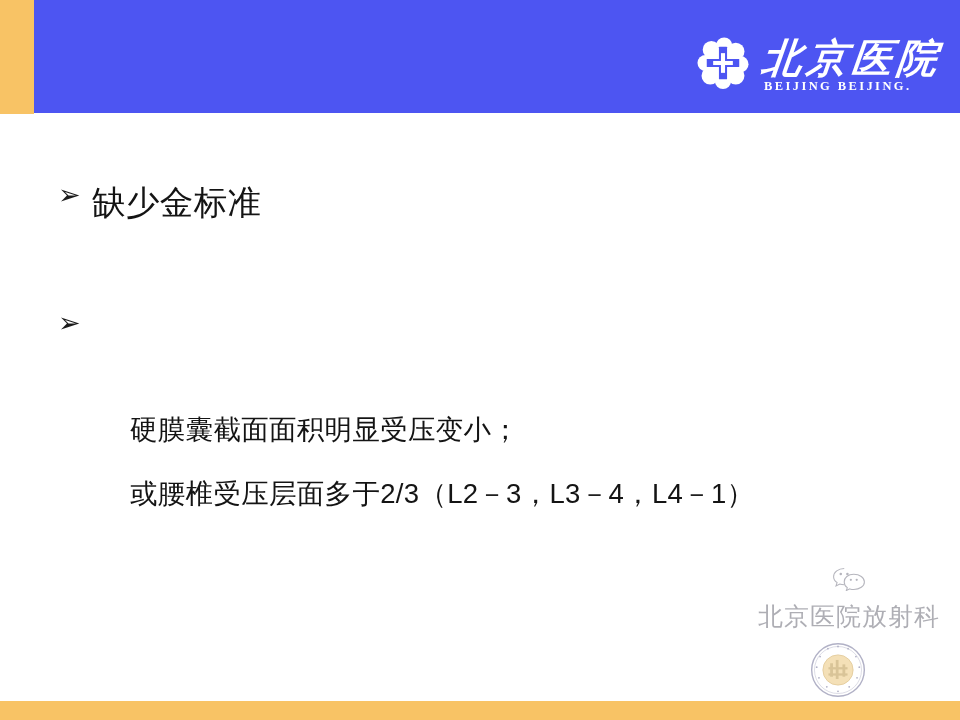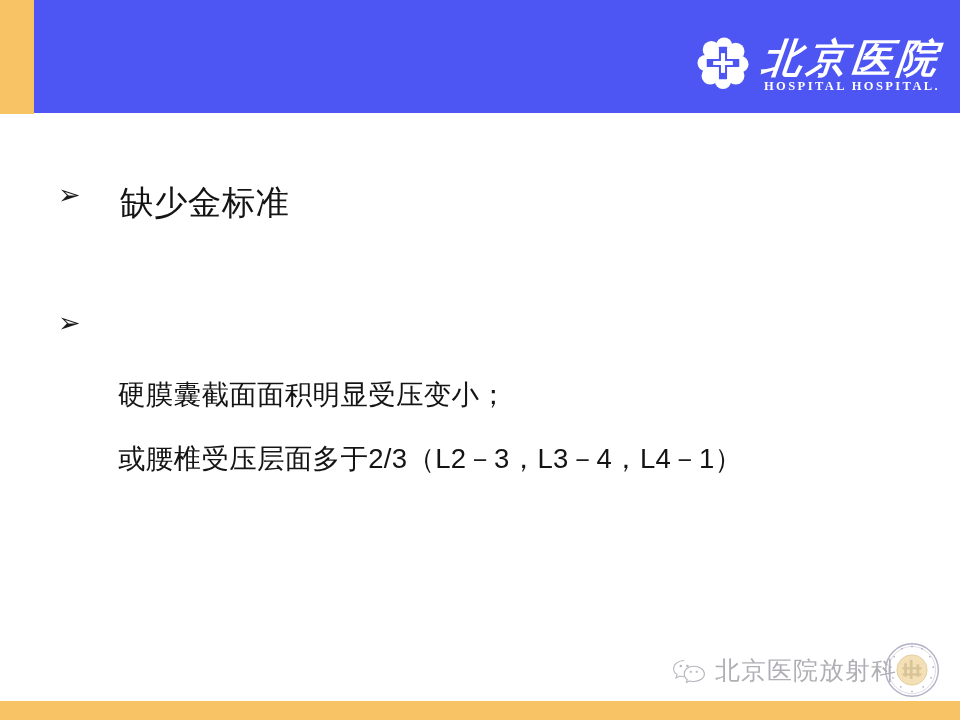--- a/index.html
+++ b/index.html
@@ -111,45 +111,46 @@
   }
   .bullet-text {
     font-size: 33.5px;
     line-height: 62px;
     color: #141414;
     letter-spacing: 0.4px;
     font-family: "Liberation Sans", "DejaVu Sans", sans-serif;
   }
   .bullet-text .l2 {
     display: block;
-    margin-left: 28px;
   }
 
   .sub-item {
     position: absolute;
-    left: 118px;
+    left: 130px;
     font-size: 27.5px;
     line-height: 40px;
     color: #141414;
     letter-spacing: 0.3px;
     white-space: nowrap;
     font-family: "Liberation Sans", "DejaVu Sans", sans-serif;
+    margin-top: 35px;
   }
   .sub-item.s1 { top: 262px; }
   .sub-item.s2 { top: 326px; }
 
   
   .watermark {
     position: absolute;
     right: 20px;
     bottom: 22px;
     display: flex;
     align-items: center;
     gap: 9px;
     opacity: 0.55;
+    flex-direction: column;
   }
   .wechat-icon {
     width: 34px;
     height: 26px;
     flex: none;
   }
   .watermark-text {
     font-size: 25px;
     color: #6c6c78;
     letter-spacing: 1px;
@@ -202,21 +203,21 @@
           <rect x="22" y="43" width="56" height="14" rx="1"></rect>
         </g>
         <g fill="#ffffff">
           <rect x="46.5" y="33" width="7" height="34"></rect>
           <rect x="33" y="46.5" width="34" height="7"></rect>
         </g>
       </svg>
 
       <div class="logo-words">
         <div class="logo-cn">北京医院</div>
-        <div class="logo-en">HOSPITAL HOSPITAL.</div>
+        <div class="logo-en">BEIJING BEIJING.</div>
       </div>
 
     </div>
   </div>
 
   <div class="content">
 
     <div class="bullet-row b1">
       <span class="bullet-marker">➢</span>
       <span class="bullet-text">

